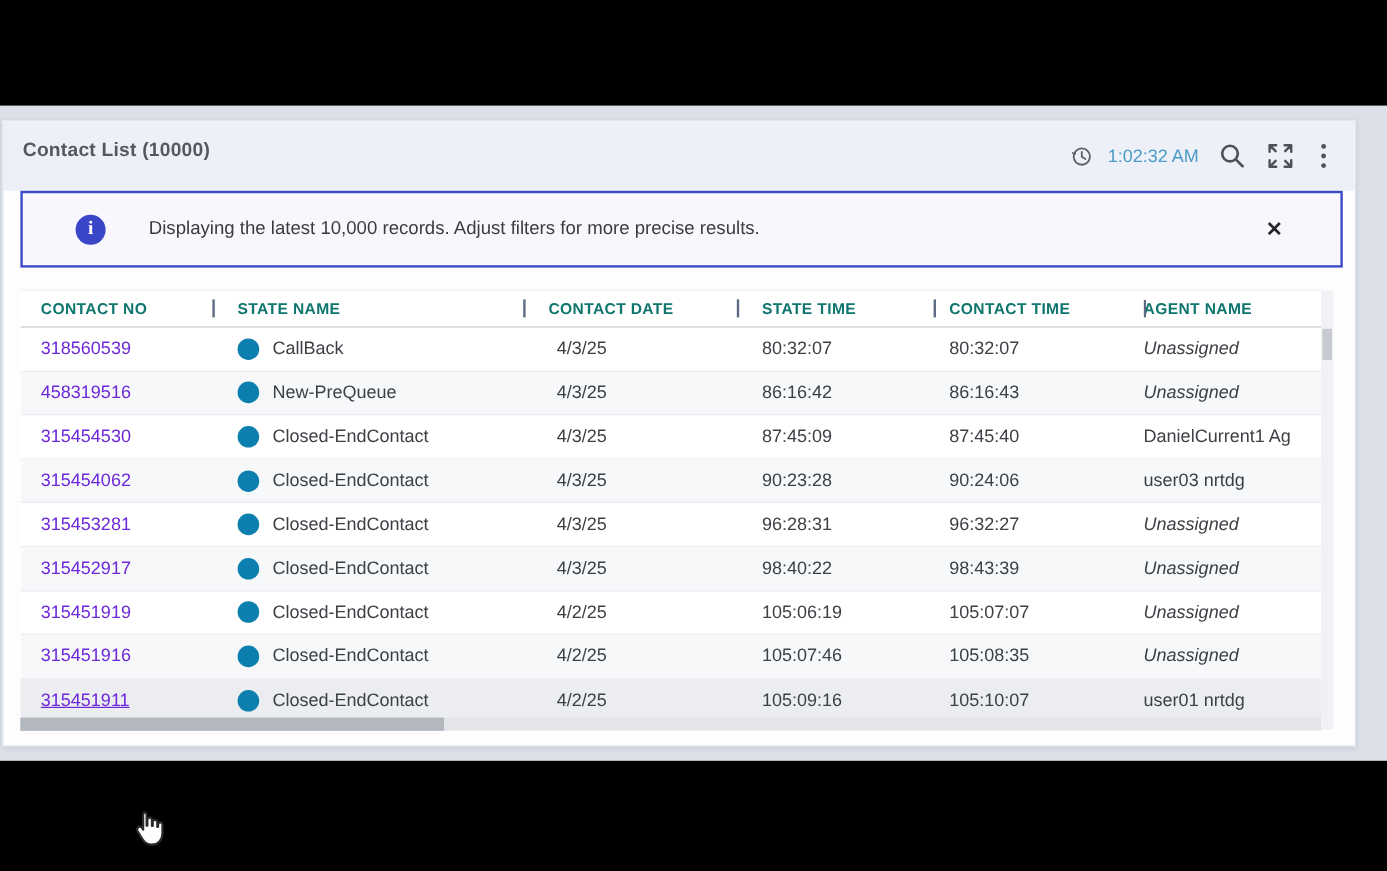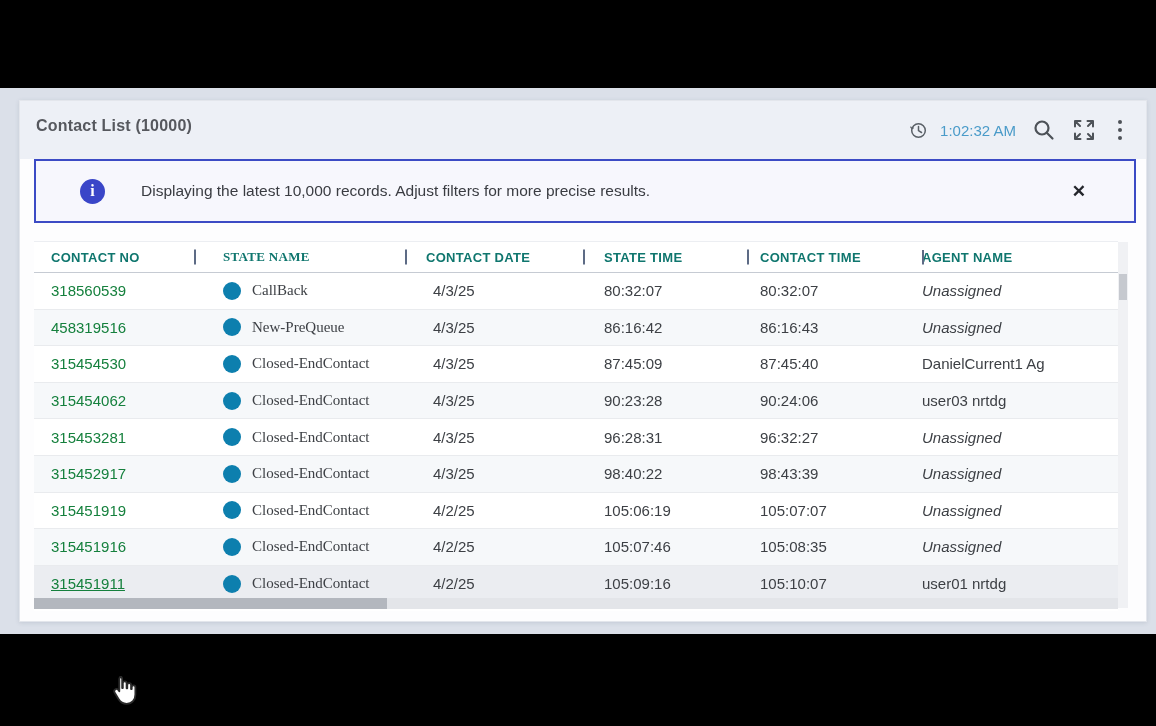--- a/index.html
+++ b/index.html
@@ -1,21 +1,21 @@
 <!DOCTYPE html>
 <html><head>
 <meta charset="utf-8">
 <style>
   * { margin:0; padding:0; box-sizing:border-box; }
   html,body { width:1156px; height:726px; overflow:hidden; }
   body { background:#000; position:relative; font-family:"Liberation Sans", sans-serif; }
 
   .page { position:absolute; left:0; top:88px; width:1156px; height:546px; background:#dbe0e9; }
 
-  .card { position:absolute; left:19px; top:12px; width:1128px; height:522px;
+  .card { position:absolute; left:2px; top:12px; width:1128px; height:522px;
           background:#fdfdfe; border:1px solid #e3e6ec; box-shadow:0 1px 4px rgba(90,100,120,.18); }
 
   
   .card-header { position:absolute; left:0; top:0; width:100%; height:58px; background:#edf0f6; }
   .card-title { position:absolute; left:16px; top:16px; font-size:16px; font-weight:700; color:#56585e; letter-spacing:.2px; }
   .header-right { position:absolute; right:18px; top:12px; height:34px; display:flex; align-items:center; gap:16px; }
   .time-group { display:flex; align-items:center; gap:12px; cursor:pointer; }
   .time-text { font-size:15px; color:#4a9bc9; }
   .hicon { display:flex; align-items:center; justify-content:center; cursor:pointer; }
   .kebab { display:flex; flex-direction:column; gap:4px; padding:2px 6px; cursor:pointer; }
@@ -32,29 +32,29 @@
                   font-size:17px; color:#24262c; cursor:pointer; font-weight:600; }
 
   
   .table-wrap { position:absolute; left:14px; top:140px; width:1084px; height:370px; overflow:hidden; background:#fff; }
   .trow { display:flex; align-items:center; width:1084px; }
   .thead { height:32px; border-top:1px solid #eceef2; border-bottom:1px solid #c6cbd3; }
   .th { font-size:13px; font-weight:700; color:#0f766e; letter-spacing:.3px; position:relative; white-space:nowrap; }
   .th:not(:first-child)::before { content:""; position:absolute; left:0; top:50%; transform:translateY(-50%);
                                   width:1.5px; height:15px; background:#5d6b85; }
   .c1 { width:160px; padding-left:17px; flex:0 0 auto; }
-  .c2 { width:211px; padding-left:29px; flex:0 0 auto; display:flex; align-items:center;font-family:Liberation Serif, serif; }
+  .c2 { width:259px; padding-left:21px; flex:0 0 auto; display:flex; align-items:center; }
   .c3 { width:178px; padding-left:21px; flex:0 0 auto; }
   .c4 { width:164px; padding-left:21px; flex:0 0 auto; }
   .c5 { width:175px; padding-left:13px; flex:0 0 auto; }
   .c6 { flex:1 1 auto; white-space:nowrap; overflow:hidden; }
   .tbody .trow { height:36.6px; border-bottom:1px solid #e9ebee; font-size:15px; color:#3d4045; }
   .tbody .trow:nth-child(even) { background:#f6f8fa; }
   .tbody .trow.hovered { background:#ebedf1; }
-  .link { color:#15803d; text-decoration:none; cursor:pointer; }
+  .link { color:#6d28d9; text-decoration:none; cursor:pointer; }
   .link.underline { text-decoration:underline; }
   .state-dot { width:18px; height:18px; border-radius:50%; background:#0d7fae; margin-right:11px; flex:0 0 auto; }
   .italic { font-style:italic; }
 
   
   .tbody .c3 { padding-left:28px; }
 
   
   .h-scrollbar { position:absolute; left:14px; top:497px; width:1084px; height:11px; background:#e3e5e9; }
   .h-thumb { position:absolute; left:0; top:0; width:353px; height:11px; background:#b3b7be; }

